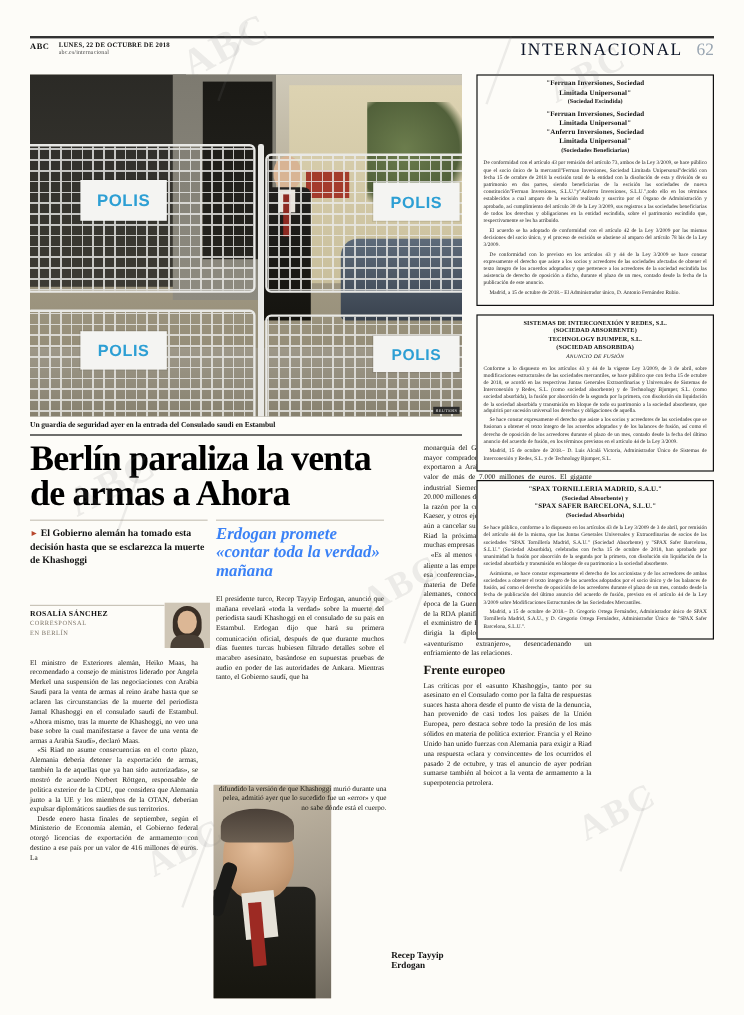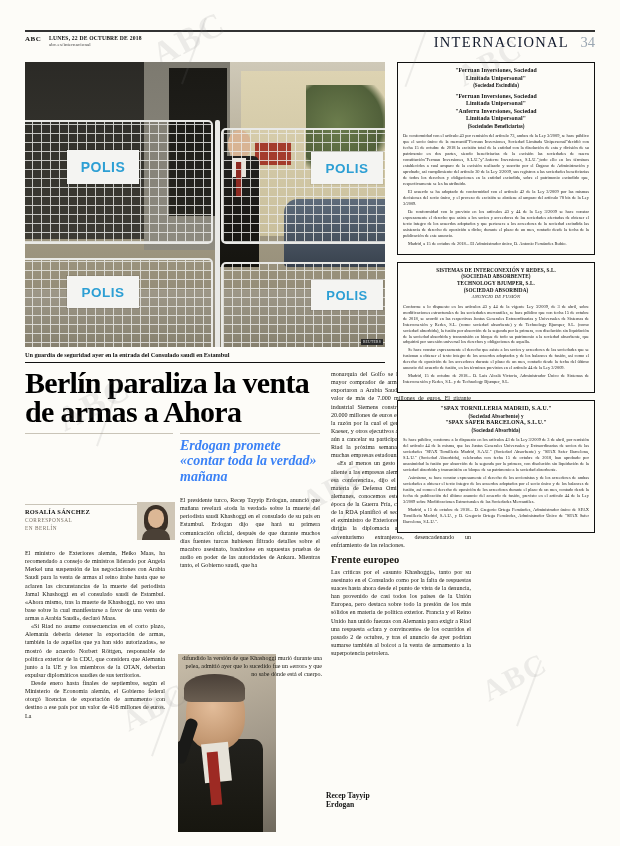--- a/index.html
+++ b/index.html
@@ -82,21 +82,21 @@
   .erdo-cap { position: absolute; left: 253px; top: 766px; width: 44px;
               font-size: 7.6px; font-weight: bold; line-height: 1.12; color: #111; margin-left: 48px; }
 
   
   .col { position: absolute; font-size: 6.05px; line-height: 1.345;
          text-align: justify; color: #15140f; hyphens: auto; }
   .col p { text-indent: 6px; margin: 0; }
   .col p.first { text-indent: 0; }
   .col p.first::first-letter { font-size: 6.05px; }
   .colA { left: 0;   top: 523px; width: 140px; height: 283px; }
-  .colC { left: 306px; top: 344px; width: 140px; height: 462px; }
+  .colC { left: 328px; top: 344px; width: 140px; height: 462px; }
   .subhead2 { font-size: 10.5px; font-weight: bold; margin: 4px 0 1px; text-indent: 0; }
 
   
   .colB-intro { position: absolute; left: 155px; top: 470px; width: 140px;
                 font-size: 6.05px; line-height: 1.345; text-align: justify; color: #15140f; }
   .colB-intro p { text-indent: 6px; margin: 0; }
   .colB-intro p.first { text-indent: 0; }
   .erdo-wrap { position: absolute; left: 155px; top: 628px; width: 142px; height: 160px; }
   .erdo-wrap .shape { float: left; width: 98px; height: 22px; }
   .erdo-text { font-size: 6.05px; line-height: 1.345; text-align: right; color: #15140f; }
@@ -196,21 +196,21 @@
 <div class="wmline" style="left:425px;top:30px;height:60px;transform:rotate(20deg)"></div>
 
 <div class="page">
 
   <div class="masthead">
     <div class="mast-rule"></div>
     <div class="mast-logo">ABC</div>
     <div class="mast-date">LUNES, 22 DE OCTUBRE DE 2018</div>
     <div class="mast-url">abc.es/internacional</div>
     <div class="mast-section">INTERNACIONAL</div>
-    <div class="mast-folio">34</div>
+    <div class="mast-folio">62</div>
   </div>
 
   <div class="photo-main">
     <div class="sky"></div>
     <div class="bldg-l"></div>
     <div class="bldg-c"></div>
     <div class="dark-door"></div>
     <div class="bldg-r"></div>
     <div class="greenery"></div>
     <div class="red-sign"></div>
@@ -250,20 +250,24 @@
     </div>
     <div class="post" style="left:190px;top:58px;height:236px;"></div>
     <div class="photo-credit">REUTERS</div>
   </div>
 
   <div class="caption">Un guardia de seguridad ayer en la entrada del Consulado saudi en Estambul</div>
   <div class="cap-rule"></div>
 
   <h1 class="headline">Berlín paraliza la venta de armas a Ahora</h1>
   <div class="sub-rule"></div>
+  <div class="subhead">
+    <span class="bullet">►</span>
+    <span>El Gobierno alemán ha tomado esta decisión hasta que se esclarezca la muerte de Khashoggi</span>
+  </div>
 
   <div class="byline">
     <div class="byline-rule"></div>
     <div class="byline-name">ROSALÍA SÁNCHEZ</div>
     <div class="byline-role" style="white-space:pre-line">CORRESPONSAL
 EN BERLÍN</div>
     <div class="byline-photo">
       <div class="b-bg"></div>
       <div class="b-hair"></div>
       <div class="b-face"></div>

